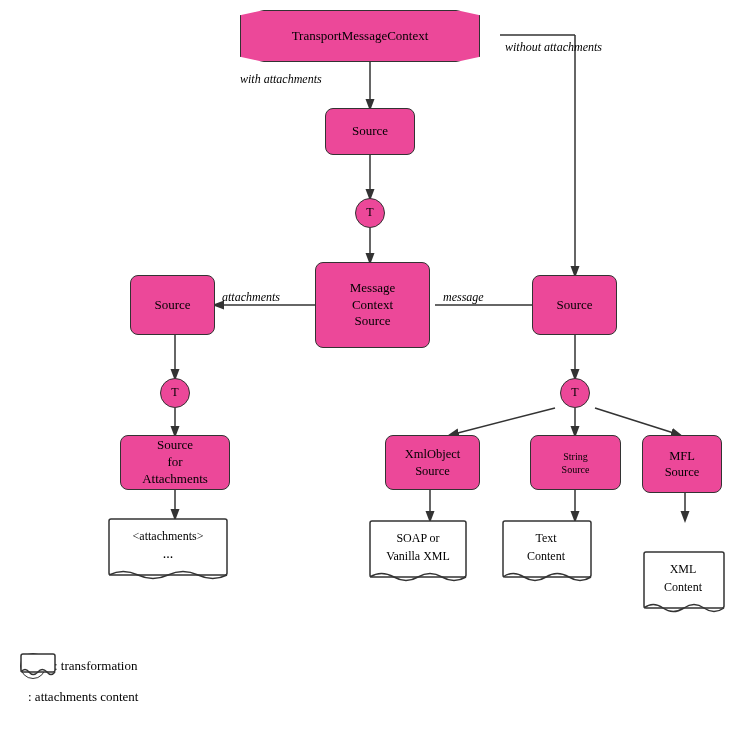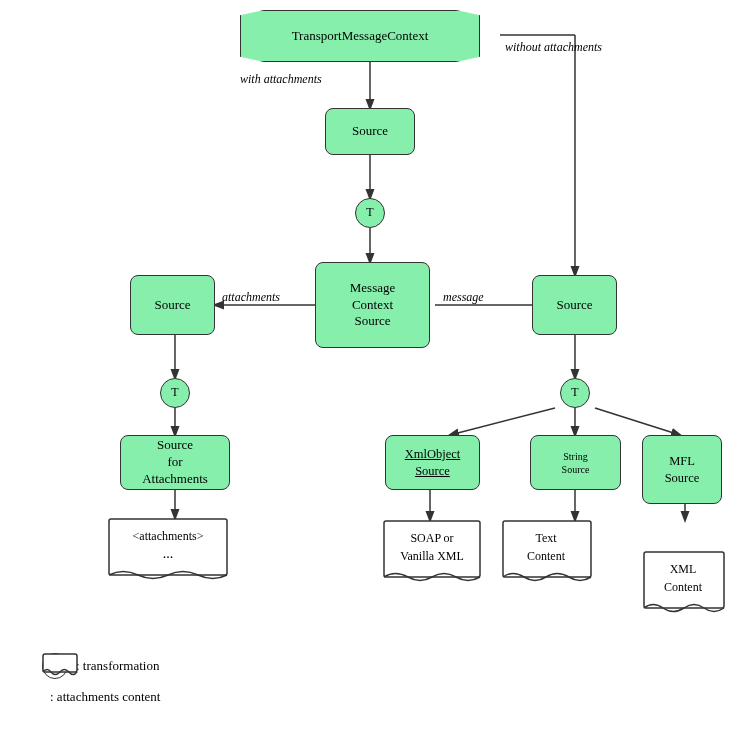--- a/index.html
+++ b/index.html
@@ -18,21 +18,21 @@
     }
     svg {
       position: absolute;
       top: 0; left: 0;
       width: 740px;
       height: 735px;
       pointer-events: none;
     }
     .node {
       position: absolute;
-      background: #86efac;
+      background: #ec4899;
       border: 1.5px solid #333;
       border-radius: 8px;
       text-align: center;
       font-size: 13px;
       display: flex;
       align-items: center;
       justify-content: center;
       line-height: 1.3;
     }
     .node.octagon {
@@ -47,21 +47,21 @@
     }
     .label-italic {
       position: absolute;
       font-style: italic;
       font-size: 12px;
       font-family: serif;
     }
     .legend {
       position: absolute;
       bottom: 20px;
-      left: 42px;
+      left: 20px;
       font-size: 13px;
       font-family: serif;
     }
     .legend-item {
       display: flex;
       align-items: center;
       margin-bottom: 10px;
     }
     .legend-circle {
       width: 26px;
@@ -184,35 +184,35 @@
   <div style="position:absolute; left:108px; top:518px; width:133px; height:68px;">
     <svg width="120" height="68" xmlns="http://www.w3.org/2000/svg">
       <rect x="1" y="1" width="118" height="56" fill="white" stroke="#333" stroke-width="1.5" rx="2"></rect>
       <path d="M1,57 Q15,50 30,57 Q45,64 60,57 Q75,50 90,57 Q105,64 119,57" fill="none" stroke="#333" stroke-width="1.5"></path>
       <text x="60" y="22" text-anchor="middle" font-size="12" font-family="serif">&lt;attachments&gt;</text>
       <text x="60" y="40" text-anchor="middle" font-size="14" font-family="serif">...</text>
     </svg>
   </div>
 
   <div class="node" style="left:385px; top:435px; width:95px; height:55px; font-size:12.5px;">
-    <span style="white-space:pre-line;text-decoration:underline;">XmlObject
+    <span style="white-space:pre-line;">XmlObject
 Source</span>
   </div>
 
   <div class="node" style="left:530px; top:435px; width:91px; height:55px; font-size:10px;">
     <span style="white-space:pre-line;">String
 Source</span>
   </div>
 
-  <div class="node" style="left:642px; top:435px; width:80px; height:69px; font-size:12.5px;">
+  <div class="node" style="left:642px; top:435px; width:80px; height:58px; font-size:12.5px;">
     <span style="white-space:pre-line;">MFL
 Source</span>
   </div>
 
-  <div style="position:absolute; left:383px; top:520px; width:76px; height:68px;">
+  <div style="position:absolute; left:369px; top:520px; width:76px; height:68px;">
     <svg width="98" height="68" xmlns="http://www.w3.org/2000/svg">
       <rect x="1" y="1" width="96" height="56" fill="white" stroke="#333" stroke-width="1.5" rx="2"></rect>
       <path d="M1,57 Q12,50 25,57 Q37,64 49,57 Q61,50 73,57 Q85,64 97,57" fill="none" stroke="#333" stroke-width="1.5"></path>
       <text x="49" y="22" text-anchor="middle" font-size="12" font-family="serif">SOAP or</text>
       <text x="49" y="40" text-anchor="middle" font-size="12" font-family="serif">Vanilla XML</text>
     </svg>
   </div>
 
   <div style="position:absolute; left:502px; top:520px; width:90px; height:68px;">
     <svg width="90" height="68" xmlns="http://www.w3.org/2000/svg">

